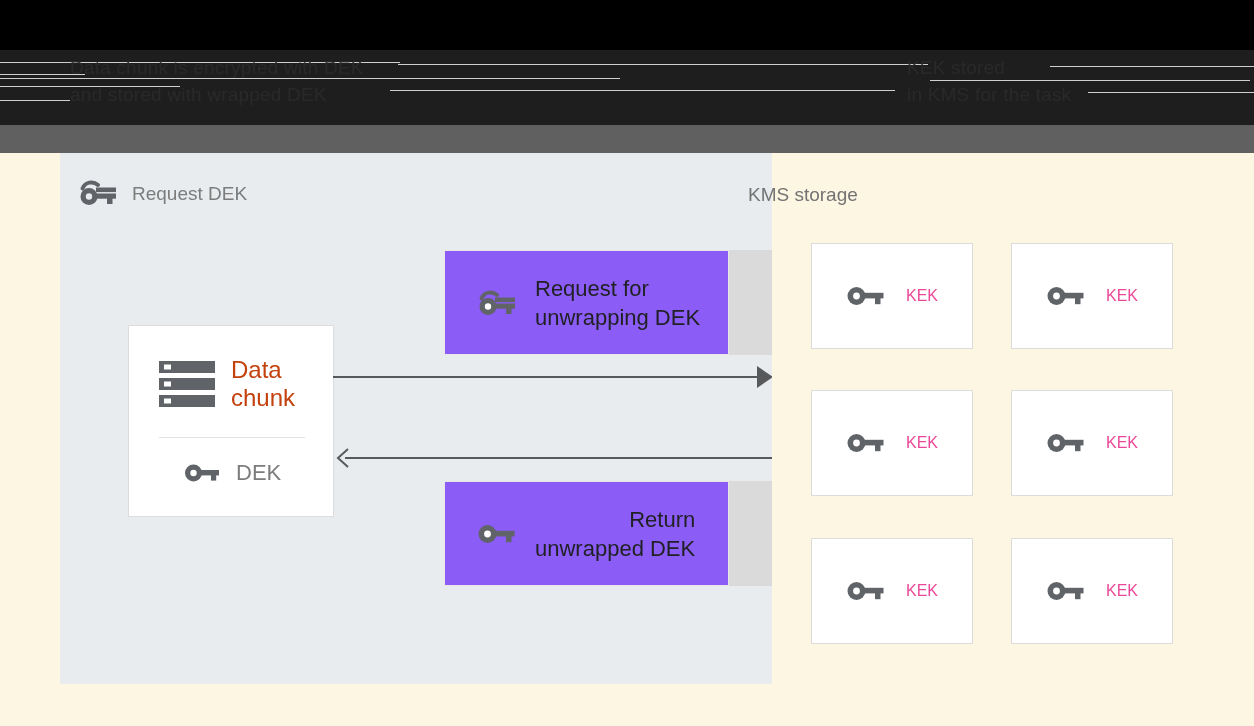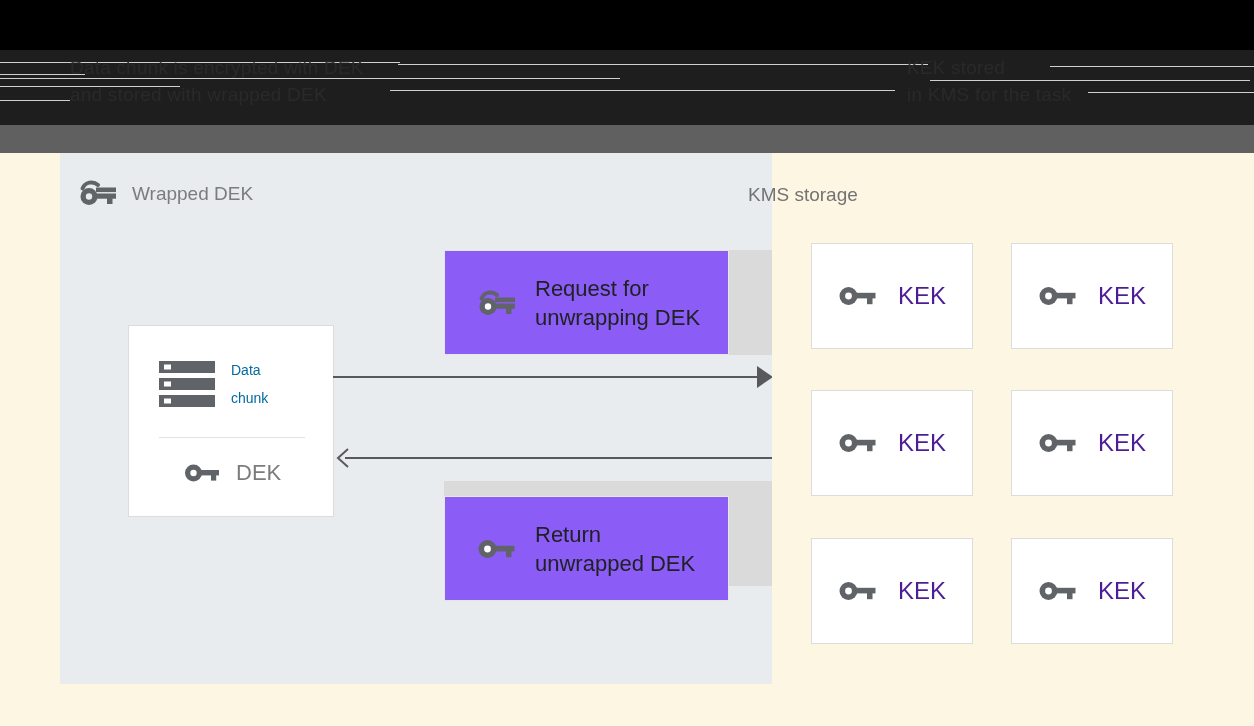--- a/index.html
+++ b/index.html
@@ -56,21 +56,21 @@
   
   #datachunk {
     position:absolute; left:128px; top:325px; width:206px; height:192px;
     background:#fff; border:1px solid #dcdcdc;
   }
   #dc-row1 {
     position:absolute; left:30px; top:30px;
     display:flex; align-items:center; gap:16px;
   }
   #dc-label {
-    font-size:14px; color:#0369a1; line-height:28px; white-space:pre-line;
+    font-size:24px; color:#c2410c; line-height:28px; white-space:pre-line;
   }
   #dc-divider {
     position:absolute; left:30px; top:111px; width:146px; height:1px;
     background:#e3e3e3;
   }
   #dc-row2 {
     position:absolute; left:55px; top:134px;
     display:flex; align-items:center; gap:16px;
   }
   #dc-dek { font-size:22px; color:#7c7c7c; }
@@ -82,21 +82,21 @@
   .msg-card {
     position:absolute; background:#8b5cf6; border:1px solid #e6e6e6;
     display:flex; align-items:center; padding-left:32px; gap:18px;
   }
   .msg-text {
     font-size:22px; line-height:29px; color:#202124; white-space:pre-line;
   }
   #plate-top { left:444px; top:250px; width:328px; height:105px; }
   #card-top  { left:444px; top:250px; width:285px; height:105px; }
   #plate-bot { left:444px; top:481px; width:328px; height:105px; }
-  #card-bot  { left:444px; top:496px; width:285px; height:105px; }
+  #card-bot  { left:444px; top:481px; width:285px; height:105px;text-align:right; }
 
   
   .arrow-line {
     position:absolute; height:2px; background:#58595b;
   }
   #arrow-right-line { left:333px; top:376px; width:430px; }
   #arrow-right-head {
     position:absolute; left:757px; top:366px;
     width:0;height:0;
     border-top:11px solid transparent;
@@ -115,21 +115,21 @@
   }
   #kms-title {
     position:absolute; left:748px; top:184px;
     font-size:19px; color:#737373;
   }
   .kek-card {
     position:absolute; width:162px; height:106px;
     background:#fff; border:1px solid #dcdcdc;
     display:flex; align-items:center; justify-content:center; gap:20px;
   }
-  .kek-label { font-size:24px; color:#4c1d95; }
+  .kek-label { font-size:16px; color:#ec4899; }
 
   .icon { display:inline-block; line-height:0; flex:none; }
 </style>
 </head>
 <body>
 
 <div id="topband">
   <div id="topband-inner"></div>
 
   <div class="scan" style="left:0;top:62px;width:400px;"></div>
@@ -157,21 +157,21 @@
 <span class="icon" id="left-title-icon">
   <svg width="40" height="28" viewBox="0 0 40 28">
     <path d="M4.5 9.5 C7 3, 15 1.5, 20 6" stroke="#606367" stroke-width="4" fill="none" stroke-linecap="round"></path>
     <circle cx="11" cy="17.5" r="8.5" fill="#606367"></circle>
     <circle cx="11" cy="17.5" r="3.2" fill="#e8ecef"></circle>
     <rect x="18" y="8.5" width="20" height="4.6" fill="#606367"></rect>
     <rect x="18" y="14.5" width="20" height="5.2" fill="#606367"></rect>
     <rect x="29" y="19" width="5.5" height="6" fill="#606367"></rect>
   </svg>
 </span>
-<div id="left-title">Wrapped DEK</div>
+<div id="left-title">Request DEK</div>
 
 <div id="datachunk">
   <div id="dc-row1">
     <span class="icon">
       <svg width="56" height="50" viewBox="0 0 56 50">
         <rect x="0" y="2" width="56" height="12" fill="#606367"></rect>
         <rect x="5" y="5.5" width="7" height="5" fill="#ffffff"></rect>
         <rect x="0" y="19" width="56" height="12" fill="#606367"></rect>
         <rect x="5" y="22.5" width="7" height="5" fill="#ffffff"></rect>
         <rect x="0" y="36" width="56" height="12" fill="#606367"></rect>

